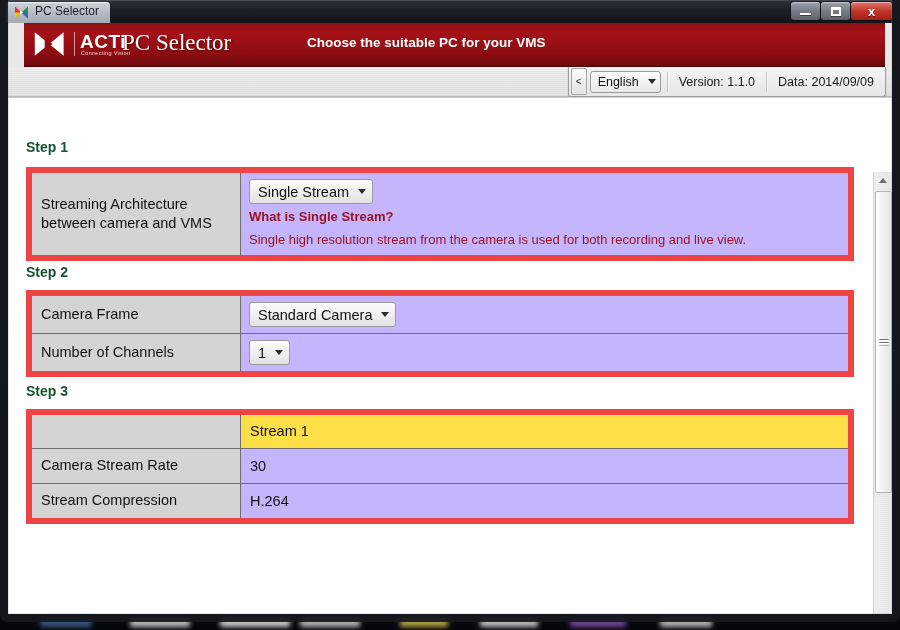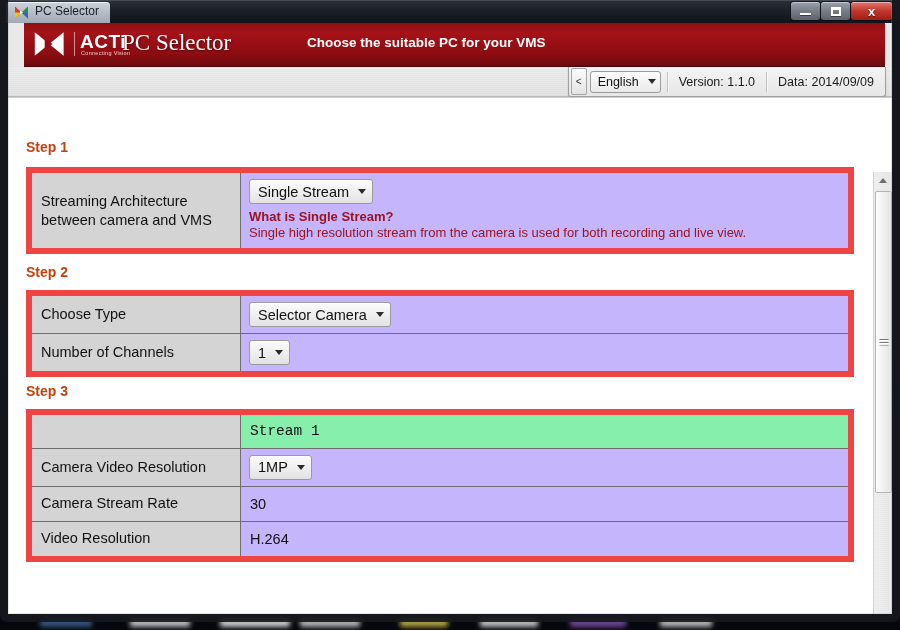--- a/index.html
+++ b/index.html
@@ -252,21 +252,21 @@
   #content {
     position: absolute;
     left: 0; top: 0;
     width: 866px;
     height: 517px;
     background: #ffffff;
     overflow: hidden;
   }
 
   .step-title {
-    color: #c2410c;
+    color: #14532d;
     font-size: 14px;
     font-weight: bold;
     margin: 0;
     padding: 0;
     position: absolute;
     left: 18px;
   }
 
   
   .tbl {
@@ -289,25 +289,24 @@
     padding: 7px 0 7px 9px !important;
     font-size: 14.5px;
     color: #111;
     line-height: 1.28;
   }
   .cell-value {
     background: #c4b5fd;
     padding: 6px 0 6px 8px !important;
   }
   .cell-head {
-    background: #86efac;
+    background: #fde047;
     padding: 6px 0 6px 9px !important;
     font-size: 14.5px;
     color: #111;
-    font-family: Liberation Mono, monospace;
   }
 
   
   .dd {
     display: inline-flex;
     align-items: center;
     height: 23px;
     padding: 0 6px 0 8px;
     border: 1px solid #9a9a9a;
     border-radius: 3px;
@@ -334,21 +333,21 @@
 
   .help-title {
     color: #9c1420;
     font-weight: bold;
     font-size: 13px;
     margin-top: 5px;
   }
   .help-body {
     color: #9c1420;
     font-size: 13px;
-    margin-top: 1px;
+    margin-top: 8px;
   }
 
   
   #scrollbar {
     position: absolute;
     right: 0; top: 74px;
     width: 18px;
     height: 517px;
     background:
       repeating-linear-gradient(0deg, rgba(0,0,0,0.018) 0 1px, rgba(255,255,255,0) 1px 2px),
@@ -480,24 +479,24 @@
               <div class="help-body">Single high resolution stream from the camera is used for both recording and live view.</div>
             </td>
           </tr>
         </tbody>
           </table>
 
         <div class="step-title" style="top:166px;">Step 2</div>
         <table class="tbl" style="top:192px; width:828px;">
           <tbody>
               <tr>
-            <td class="cell-label" style="width:199px;">Choose Type</td>
+            <td class="cell-label" style="width:199px;">Camera Frame</td>
             <td class="cell-value">
               <div class="dd">
-                <span>Selector Camera</span>
+                <span>Standard Camera</span>
                 <span class="caret"></span>
               </div>
             </td>
           </tr>
           <tr>
             <td class="cell-label">Number of Channels</td>
             <td class="cell-value">
               <div class="dd">
                 <span>1</span>
                 <span class="caret"></span>
@@ -508,34 +507,25 @@
           </table>
 
         <div class="step-title" style="top:285px;">Step 3</div>
         <table class="tbl" style="top:311px; width:828px;">
           <tbody>
               <tr>
             <td class="cell-label" style="width:199px; border-bottom:0;">&nbsp;</td>
             <td class="cell-head">Stream 1</td>
           </tr>
           <tr>
-            <td class="cell-label">Camera Video Resolution</td>
-            <td class="cell-value">
-              <div class="dd">
-                <span>1MP</span>
-                <span class="caret"></span>
-              </div>
-            </td>
-          </tr>
-          <tr>
             <td class="cell-label">Camera Stream Rate</td>
             <td class="cell-value" style="padding:9px 0 9px 9px !important;">30</td>
           </tr>
           <tr>
-            <td class="cell-label">Video Resolution</td>
+            <td class="cell-label">Stream Compression</td>
             <td class="cell-value" style="padding:9px 0 9px 9px !important;">H.264</td>
           </tr>
         </tbody>
           </table>
 
       </div>
 
       <div id="scrollbar">
         <div class="sb-arrow" id="sb-up">
           <div class="tri-up"></div>

